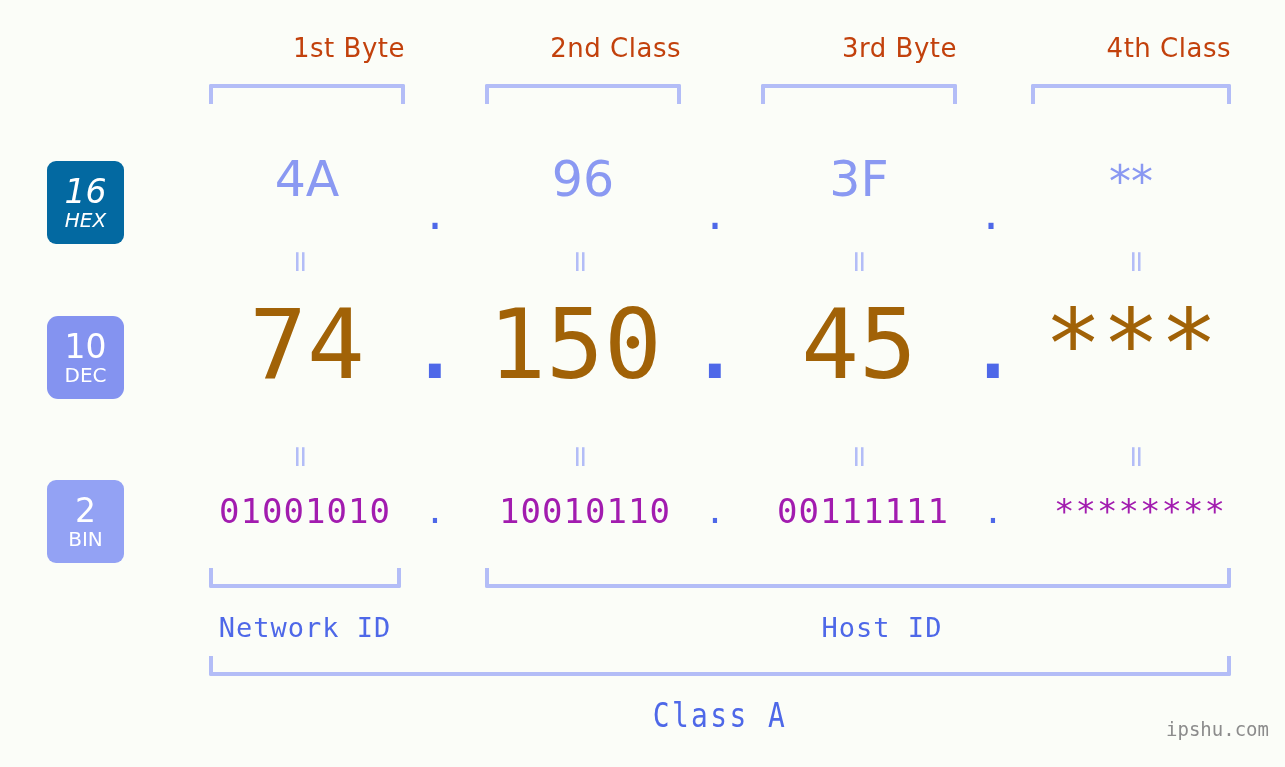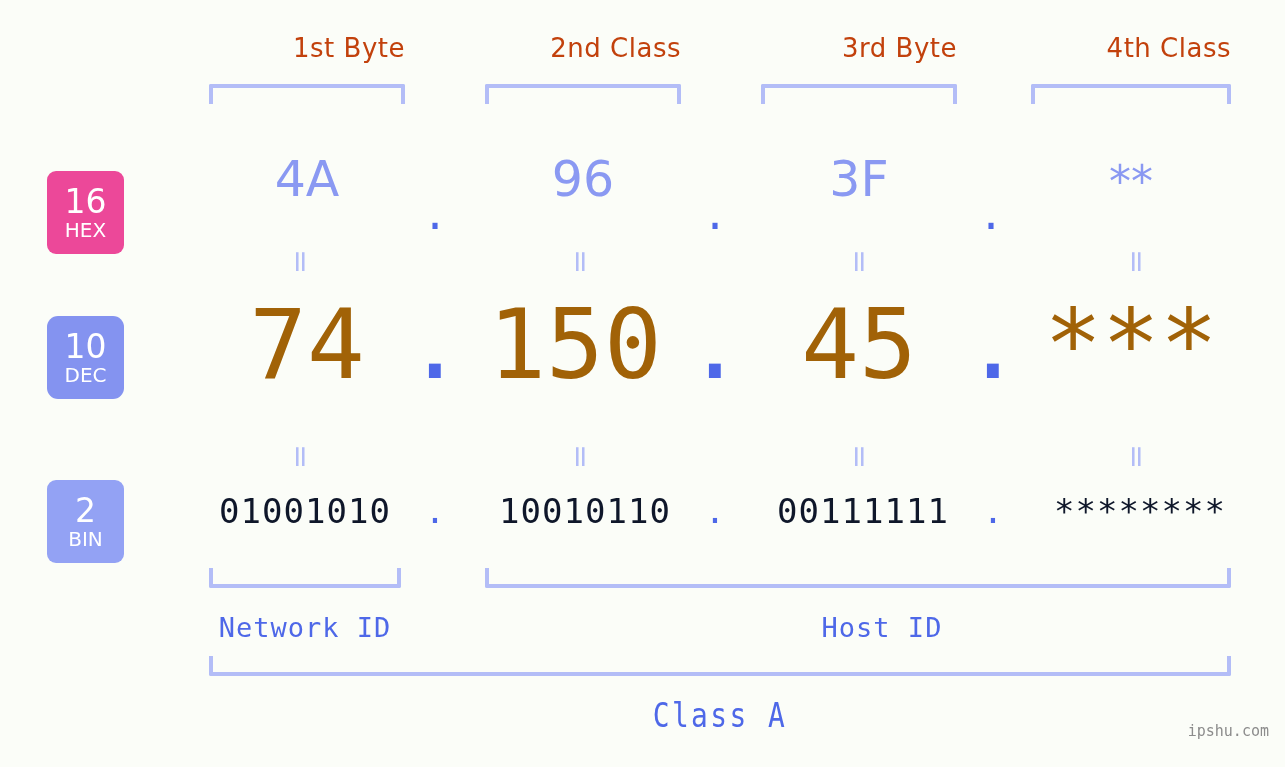--- a/index.html
+++ b/index.html
@@ -73,21 +73,21 @@
     font-weight: 400;
     letter-spacing: 0px;
   }
   .badge .name {
     font-family: "DejaVu Sans", sans-serif;
     font-size: 20px;
     font-weight: 400;
     margin-top: 2px;
     letter-spacing: 0px;
   }
-  .badge.hex  { top: 171px; background: #ec4899; }
+  .badge.hex  { top: 161px; background: #0369a1; font-style: italic; }
   .badge.dec  { top: 316px; background: #8493f0; border-radius: 11px; }
   .badge.bin  { top: 480px; background: #93a2f4; }
 
   
   .val {
     position: absolute;
     text-align: center;
     white-space: nowrap;
     font-family: "DejaVu Sans Mono", monospace;
   }
@@ -125,21 +125,21 @@
     font-size: 96px;
     color: #4e68e8;
     line-height: 1;
   }
 
   
   .bin-val {
     top: 494px;
     font-family: "DejaVu Sans Mono", monospace;
     font-size: 34px;
-    color: #0f172a;
+    color: #a21caf;
     line-height: 1;
     letter-spacing: 1px;
     text-align: center;
   }
   .bin-dot {
     position: absolute;
     top: 494px;
     font-family: "DejaVu Sans Mono", monospace;
     font-size: 34px;
     color: #4e68e8;
@@ -179,21 +179,21 @@
     white-space: nowrap;
     letter-spacing: 3px;
     transform: scaleX(.82);
   }
 
   .watermark {
     position: absolute;
     right: 16px;
     bottom: 27px;
     font-family: "DejaVu Sans Mono", monospace;
-    font-size: 15px;
+    font-size: 19px;
     color: #8c8c8c;
     letter-spacing: 0px;
     text-align: right;
   }
 </style>
 </head>
 <body>
 
 <div id="stage">
 

